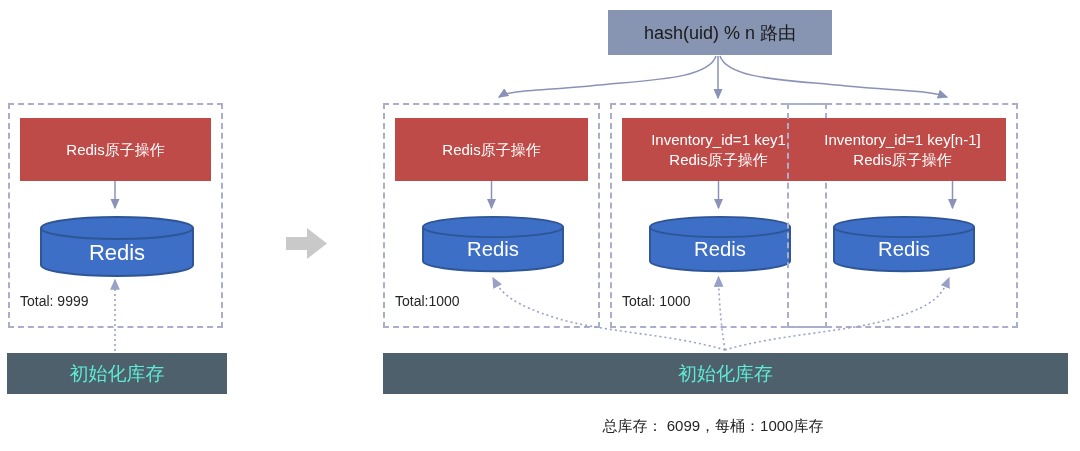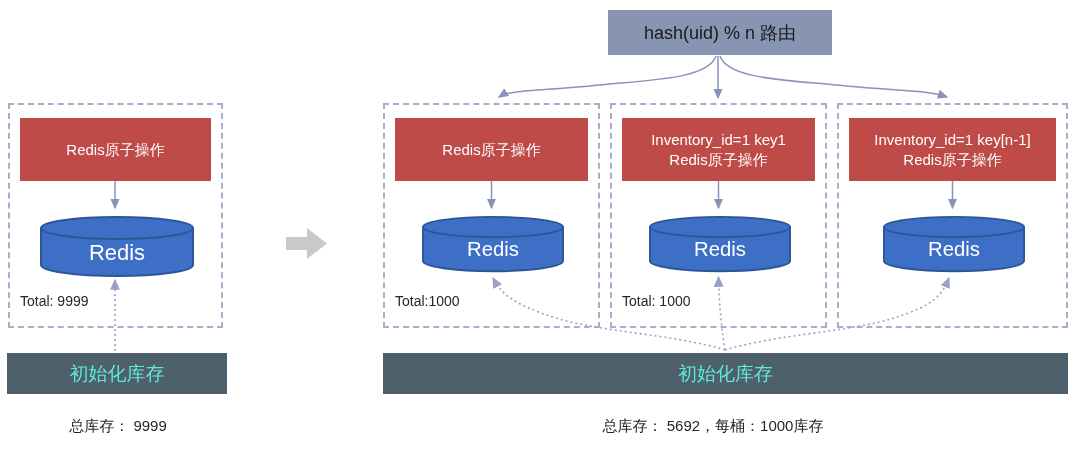--- a/index.html
+++ b/index.html
@@ -26,21 +26,21 @@
              display:flex; align-items:center; justify-content:center; z-index:2; }
   .summary { position:absolute; color:var(--text-dark); font-size:15px; text-align:center; z-index:2; }
 
   .router { position:absolute; left:608px; top:10px; width:224px; height:45px; background:var(--router-bg);
             color:#1a1a1a; font-size:18px; display:flex; align-items:center; justify-content:center; z-index:2; }
 
   
   .left-box  { left:8px;   top:103px; width:215px; height:225px; }
   .shard-0   { left:383px; top:103px; width:217px; height:225px; }
   .shard-1   { left:610px; top:103px; width:217px; height:225px; }
-  .shard-2   { left:837px; top:103px; width:231px; height:225px; }
+  .shard-2   { left:787px; top:103px; width:231px; height:225px; }
   .left-bar  { left:7px;   top:353px; width:220px; }
   .right-bar { left:383px; top:353px; width:685px; }
   .left-summary  { left:7px;   top:417px; width:222px; }
   .right-summary { left:383px; top:417px; width:660px; }
   .cyl-left   { left:27px;   top:110px; width:160px; height:64px; }
   .cyl-shard  { left:34px;   top:110px; width:148px; height:59px; }
   .shard-2 .cyl-shard { left:41px; }
 </style>
 </head>
 <body>
@@ -81,21 +81,20 @@
       <div>Redis原子操作</div>
     </div>
     <svg class="cyl cyl-left" viewBox="0 0 160 64" xmlns="http://www.w3.org/2000/svg">
       <path class="cyl-shape" d="M4,13 L4,50 A76,11 0 0 0 156,50 L156,13"></path>
       <ellipse class="cyl-shape" cx="80" cy="13" rx="76" ry="11"></ellipse>
       <text class="cyl-label" x="80" y="45" text-anchor="middle">Redis</text>
     </svg>
     <div class="total">Total: 9999</div>
   </div>
   <div class="initbar left-bar">初始化库存</div>
-  <div class="summary left-summary">总库存： 9999</div>
 
   <div class="panel shard-0">
     <div class="opbox">
       <div>Redis原子操作</div>
     </div>
     <svg class="cyl cyl-shard" viewBox="0 0 160 64" xmlns="http://www.w3.org/2000/svg">
       <path class="cyl-shape" d="M4,13 L4,50 A76,11 0 0 0 156,50 L156,13"></path>
       <ellipse class="cyl-shape" cx="80" cy="13" rx="76" ry="11"></ellipse>
       <text class="cyl-label" x="80" y="45" text-anchor="middle">Redis</text>
     </svg>
@@ -121,15 +120,15 @@
       <div>Redis原子操作</div>
     </div>
     <svg class="cyl cyl-shard" viewBox="0 0 160 64" xmlns="http://www.w3.org/2000/svg">
       <path class="cyl-shape" d="M4,13 L4,50 A76,11 0 0 0 156,50 L156,13"></path>
       <ellipse class="cyl-shape" cx="80" cy="13" rx="76" ry="11"></ellipse>
       <text class="cyl-label" x="80" y="45" text-anchor="middle">Redis</text>
     </svg>
   </div>
 
   <div class="initbar right-bar">初始化库存</div>
-  <div class="summary right-summary">总库存： 5692，每桶：1000库存</div>
+  <div class="summary right-summary">总库存： 6099，每桶：1000库存</div>
 
 </div>
 
 </body></html>

